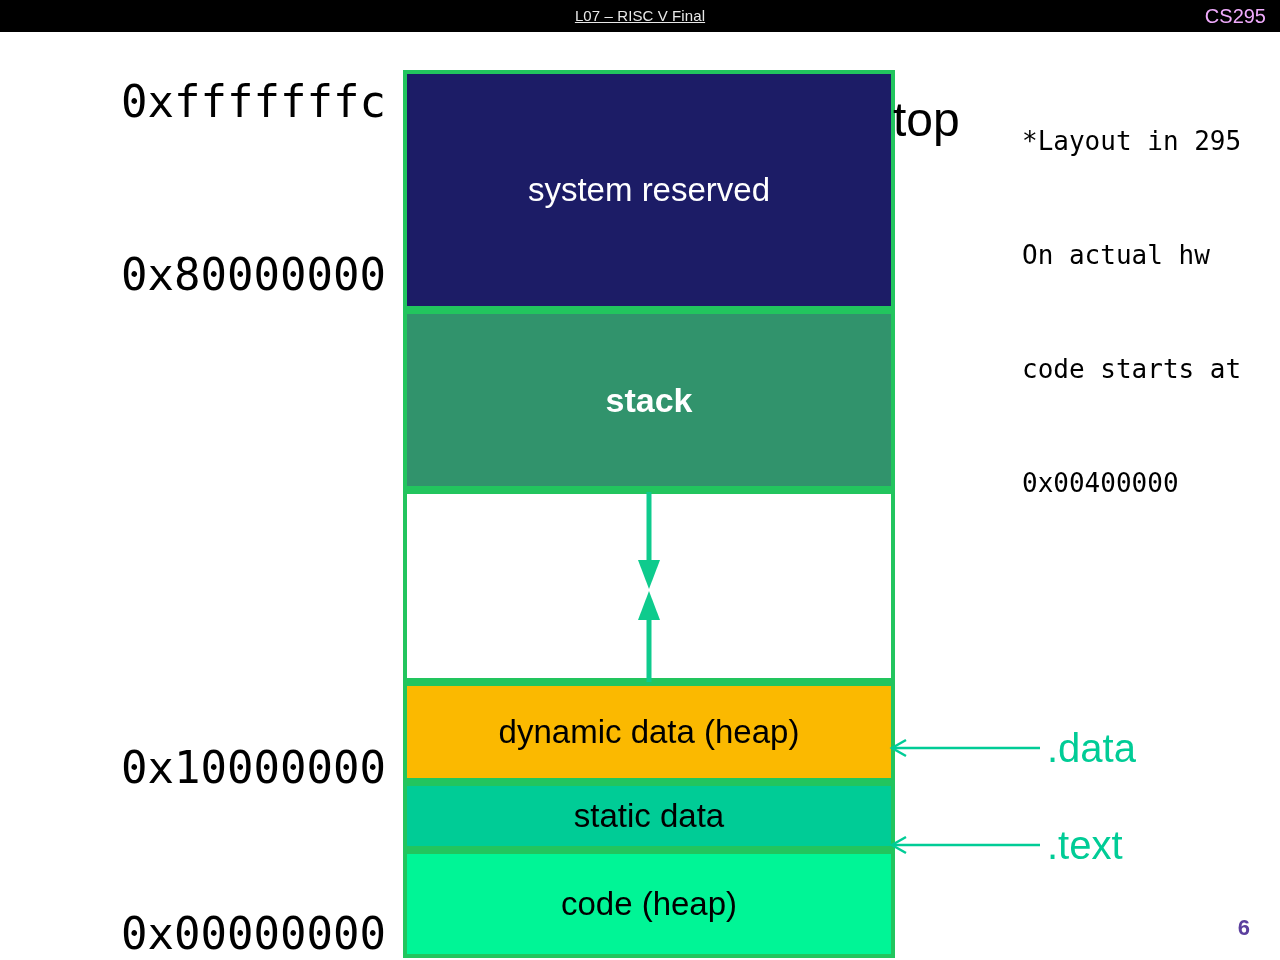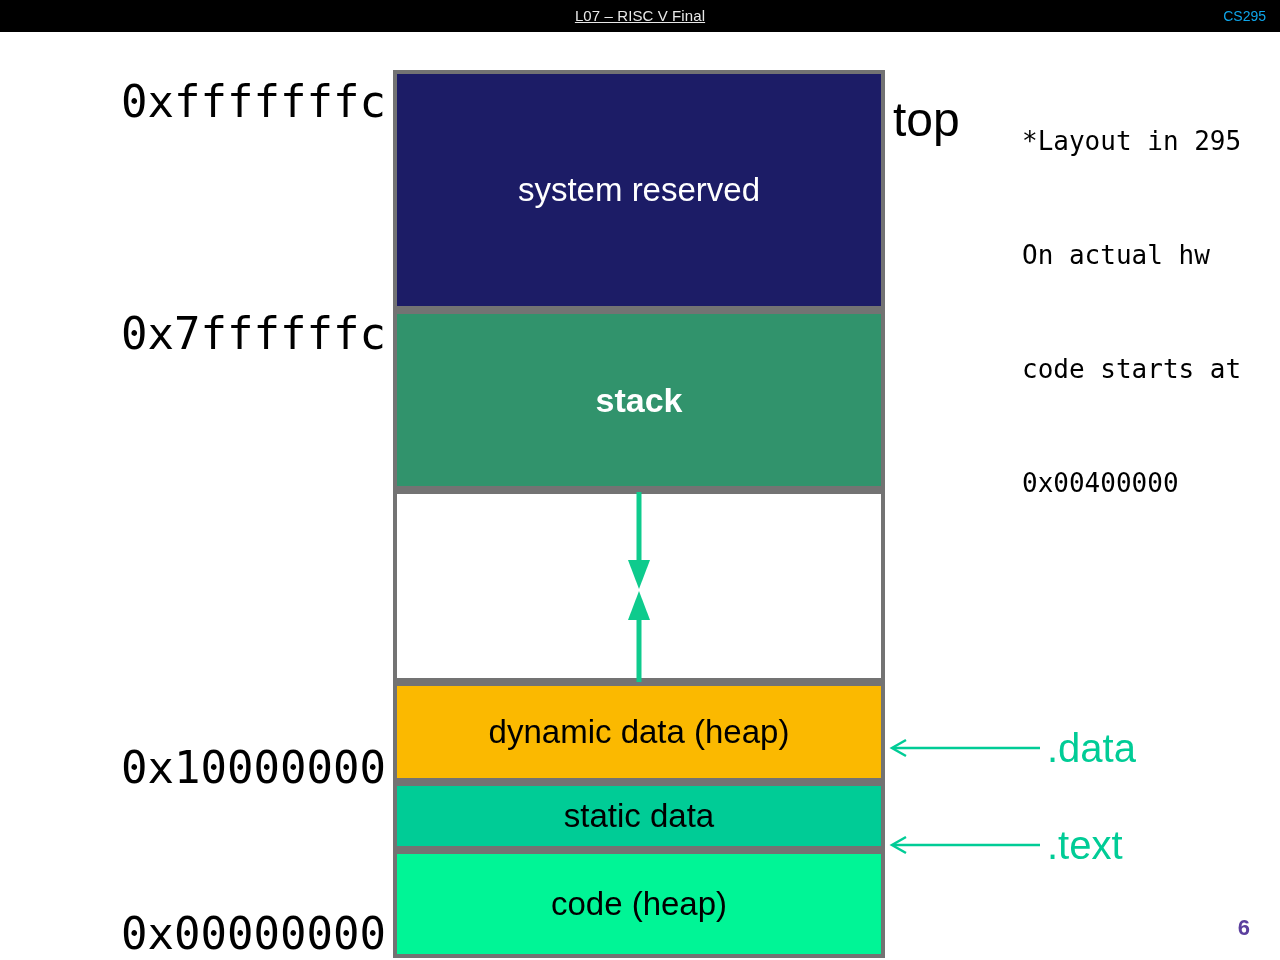--- a/index.html
+++ b/index.html
@@ -38,22 +38,22 @@
     font-size: 15px;
     font-family: "Liberation Sans", sans-serif;
     letter-spacing: 0.1px;
     text-decoration: underline;
   }
   .header-course {
     position: absolute;
     right: 14px; top: 0;
     height: 44px;
     line-height: 32px;
-    color: #0ea5e9;
-    font-size: 14px;
+    color: #f0abfc;
+    font-size: 20px;
     font-family: "Liberation Sans", sans-serif;
   }
 
   
   .addr {
     position: absolute;
     font-family: "DejaVu Sans Mono", monospace;
     font-size: 44px;
     color: #000000;
     white-space: nowrap;
@@ -70,23 +70,23 @@
   
   #memmap {
     position: absolute;
     left: 393px;
     top: 70px;
     width: 492px;
     height: 888px;
   }
   .block {
     position: absolute;
-    left: 0;
+    left: 10px;
     width: 492px;
-    border: 4px solid #737373;
+    border: 4px solid #22c55e;
     display: flex;
     align-items: center;
     justify-content: center;
     font-family: "Liberation Sans", sans-serif;
     font-size: 33px;
     color: #000000;
   }
   #blk-system {
     top: 0; height: 240px;
     background: #1c1c66;
@@ -196,22 +196,22 @@
 
 <div id="slide">
 
   <div class="header-bar">
     <div class="header-title">L07 – RISC V Final</div>
     <div class="header-course">CS295</div>
   </div>
 
   <div class="addr" id="addr-top">0xfffffffc</div>
 
-
-  <div class="addr" id="addr-stacktop">0x7ffffffc</div>
+  <div class="addr" id="addr-sysbot">0x80000000</div>
+
 
   <div class="addr" id="addr-static">0x10000000</div>
 
   <div class="addr" id="addr-zero">0x00000000</div>
 
   <div id="memmap">
 
     <div class="block" id="blk-system">system reserved</div>
 
     <div class="block" id="blk-stack">stack</div>

